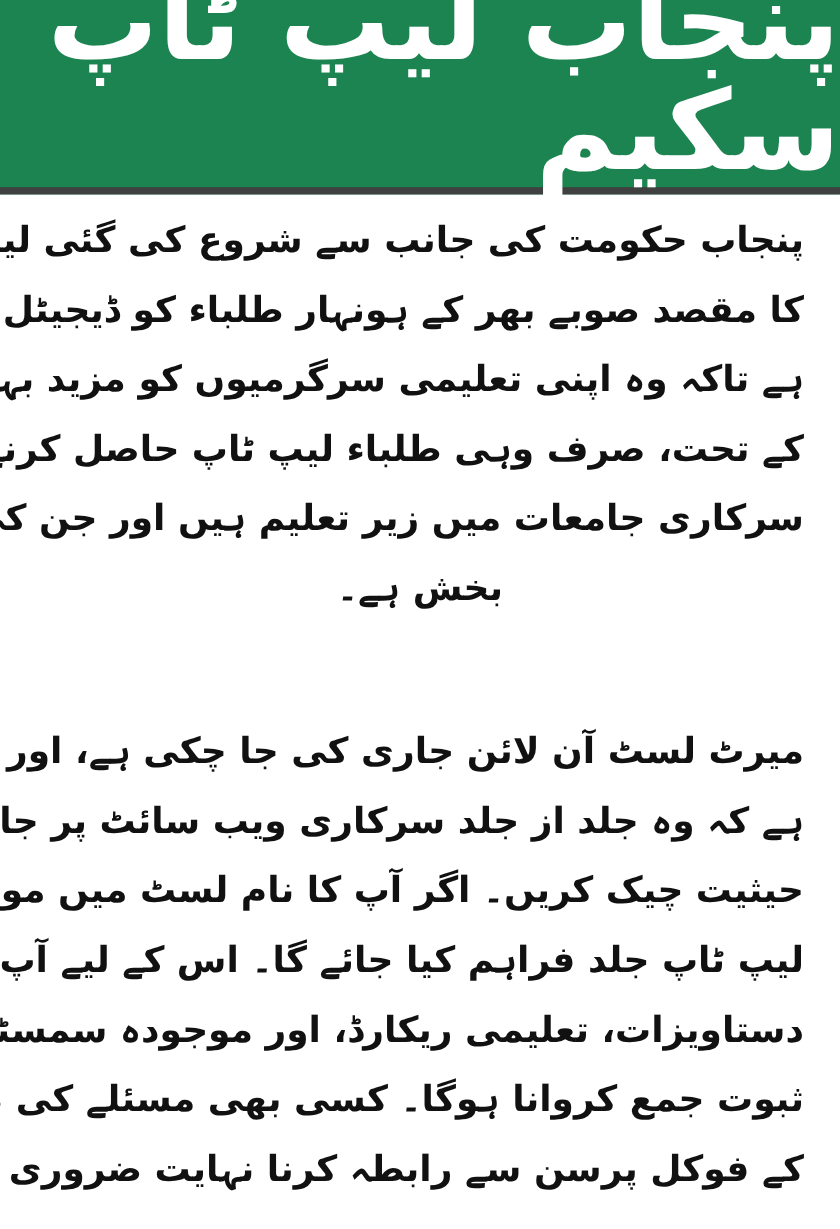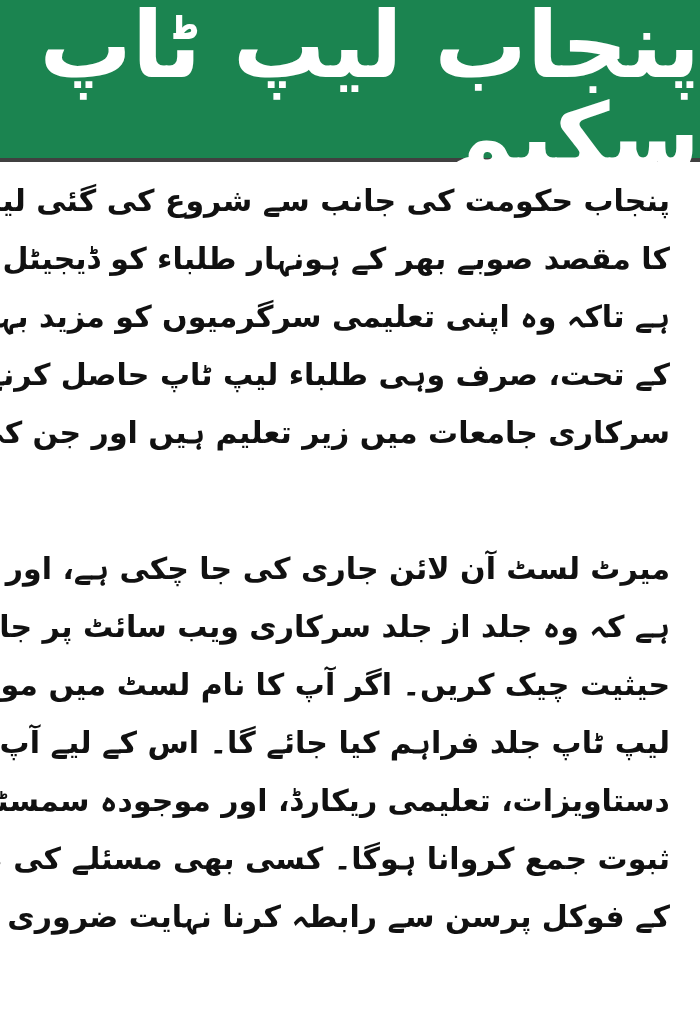--- a/index.html
+++ b/index.html
@@ -5,22 +5,22 @@
   html, body { margin: 0; padding: 0; }
   body {
     width: 700px; height: 1024px; overflow: hidden;
     background: #ffffff;
     font-family: "DejaVu Sans", sans-serif;
     color: #111;
   }
   .header {
     width: 700px; height: 162px;
     background: #1b8450;
-    display: flex; align-items: flex-start; justify-content: center;
-    border-bottom: 4px solid #404040;
+    display: flex; align-items: flex-end; justify-content: center;
+    border-bottom: 6px solid #404040;
     box-sizing: border-box;
   }
   .header h1 {
     margin: 0;
     color: #ffffff;
     font-family: "DejaVu Sans", sans-serif;
     font-weight: bold;
     font-size: 92px;
     line-height: 1;
     direction: rtl;
@@ -49,20 +49,21 @@
   <h1>پنجاب لیپ ٹاپ سکیم</h1>
 </div>
 
 <div class="content">
   <p class="para">
     <span class="line">پنجاب حکومت کی جانب سے شروع کی گئی لیپ ٹاپ اسکیم 2025</span>
     <span class="line">کا مقصد صوبے بھر کے ہونہار طلباء کو ڈیجیٹل سہولیات فراہم کرنا</span>
     <span class="line">ہے تاکہ وہ اپنی تعلیمی سرگرمیوں کو مزید بہتر بنا سکیں۔ اس اسکیم</span>
     <span class="line">کے تحت، صرف وہی طلباء لیپ ٹاپ حاصل کرنے کے اہل ہیں جو</span>
     <span class="line">سرکاری جامعات میں زیر تعلیم ہیں اور جن کی تعلیمی کارکردگی تسلی</span>
+    <span class="line">بخش ہے۔</span>
   </p>
 
   <div class="gap"></div>
 
   <p class="para">
     <span class="line">میرٹ لسٹ آن لائن جاری کی جا چکی ہے، اور طلباء کو مشورہ دیا جاتا</span>
     <span class="line">ہے کہ وہ جلد از جلد سرکاری ویب سائٹ پر جا کر اپنی درخواست کی</span>
     <span class="line">حیثیت چیک کریں۔ اگر آپ کا نام لسٹ میں موجود ہے تو آپ کو</span>
     <span class="line">لیپ ٹاپ جلد فراہم کیا جائے گا۔ اس کے لیے آپ کو اپنی شناختی</span>
     <span class="line">دستاویزات، تعلیمی ریکارڈ، اور موجودہ سمسٹر کی رجسٹریشن کا</span>

